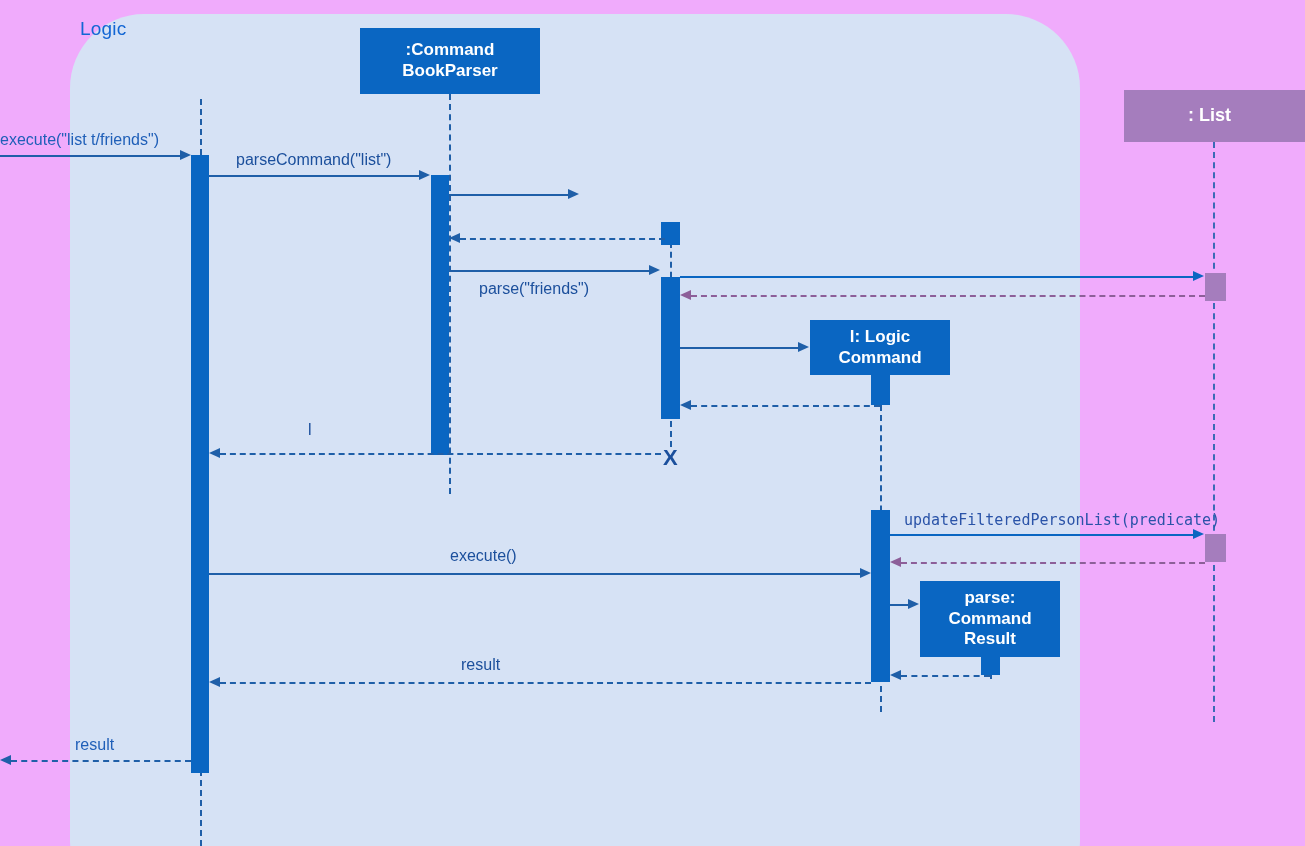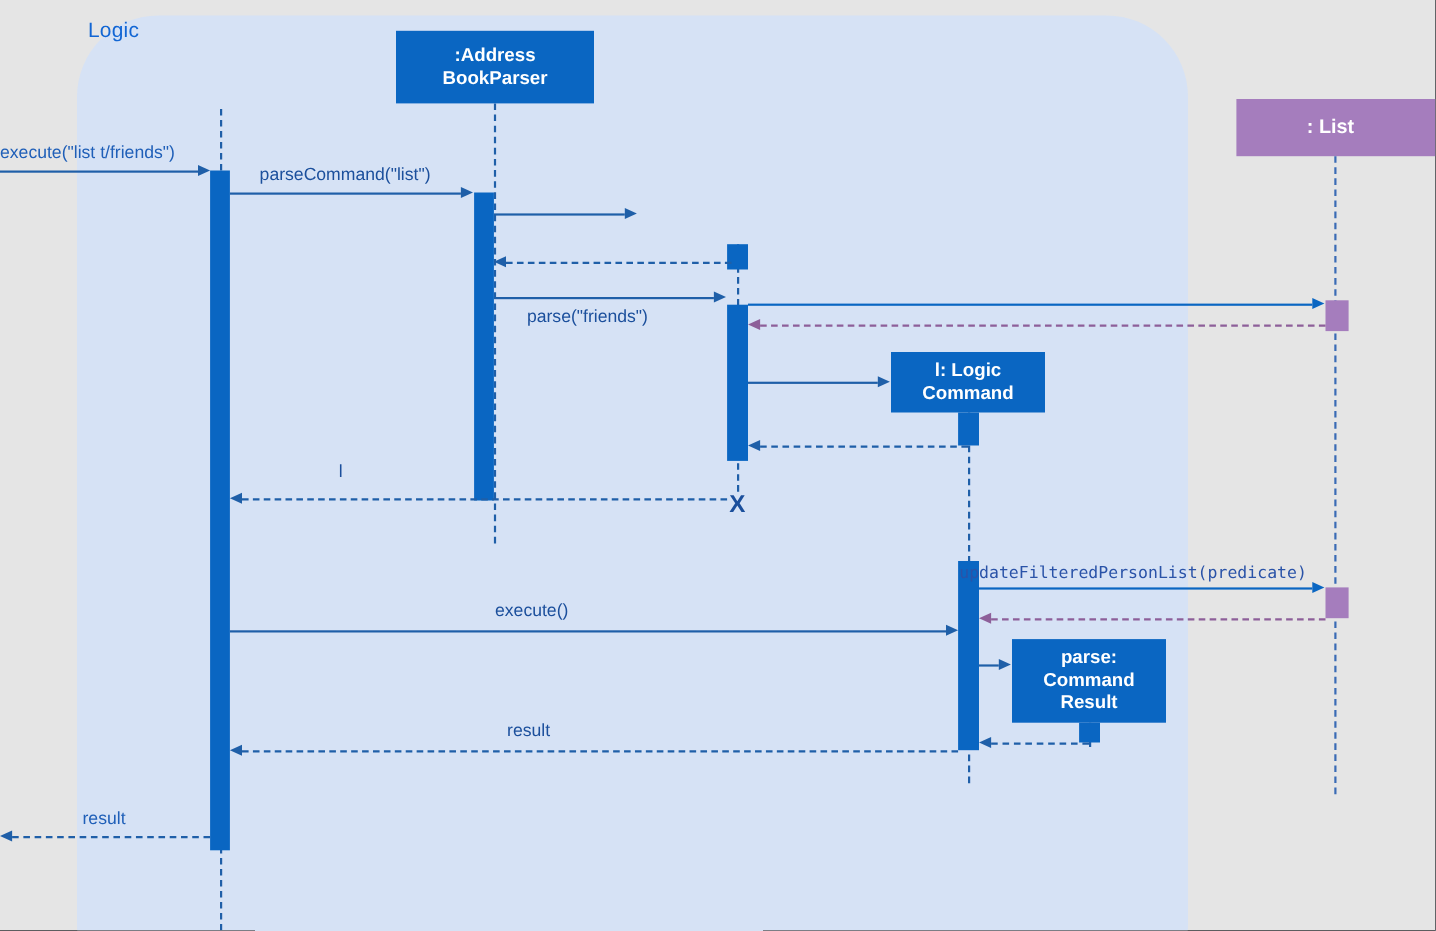--- a/index.html
+++ b/index.html
@@ -1,19 +1,19 @@
 <!DOCTYPE html>
 <html><head>
 <meta charset="utf-8">
 <style>
   html,body{margin:0;padding:0;background:#000;}
   #stage{
     position:relative;
     width:1305px;height:846px;
-    background:#e5e5e5;
+    background:#f0abfc;
     overflow:hidden;
     font-family:"Liberation Sans", sans-serif;
   }
   
   .frame{
     position:absolute;
     background:#d6e2f5;
     border-radius:74px;
   }
   .frame-label{
@@ -113,21 +113,21 @@
 </head>
 <body>
 
 <div id="stage">
 
   <div class="frame" style="left:70px;top:14px;width:1010px;height:900px;"></div>
   <div class="frame-label" style="left:80px;top:18px;">Logic</div>
 
 
   <div class="pbox" style="left:360px;top:28px;width:180px;height:66px;flex-direction:column;">
-    <span>:Address</span>
+    <span>:Command</span>
     <span>BookParser</span>
   </div>
 
 
   <div class="pbox" style="left:810px;top:320px;width:140px;height:55px;flex-direction:column;">
     <span>l: Logic</span>
     <span>Command</span>
   </div>
 
   <div class="pbox" style="left:920px;top:581px;width:140px;height:76px;flex-direction:column;">
@@ -191,21 +191,21 @@
 
   <div class="msgline ret" style="left:691px;top:405px;width:189px;"></div>
   <div class="arrow left" style="left:680px;top:400px;"></div>
 
   <div class="msgline ret" style="left:220px;top:453px;width:441px;"></div>
   <div class="arrow left" style="left:209px;top:448px;"></div>
   <div class="lbl" style="left:308px;top:421px;">l</div>
 
   <div class="msgline acc" style="left:890px;top:534px;width:303px;"></div>
   <div class="arrow right acc" style="left:1193px;top:529px;"></div>
-  <div class="lbl mono" style="left:872px;top:511px;">updateFilteredPersonList(predicate)</div>
+  <div class="lbl mono" style="left:904px;top:511px;">updateFilteredPersonList(predicate)</div>
 
   <div class="msgline" style="left:209px;top:573px;width:651px;"></div>
   <div class="arrow right" style="left:860px;top:568px;"></div>
   <div class="lbl" style="left:450px;top:547px;">execute()</div>
 
   <div class="msgline retm" style="left:901px;top:562px;width:304px;"></div>
   <div class="arrow left mauve" style="left:890px;top:557px;"></div>
 
   <div class="msgline" style="left:890px;top:604px;width:18px;"></div>
   <div class="arrow right" style="left:908px;top:599px;"></div>

